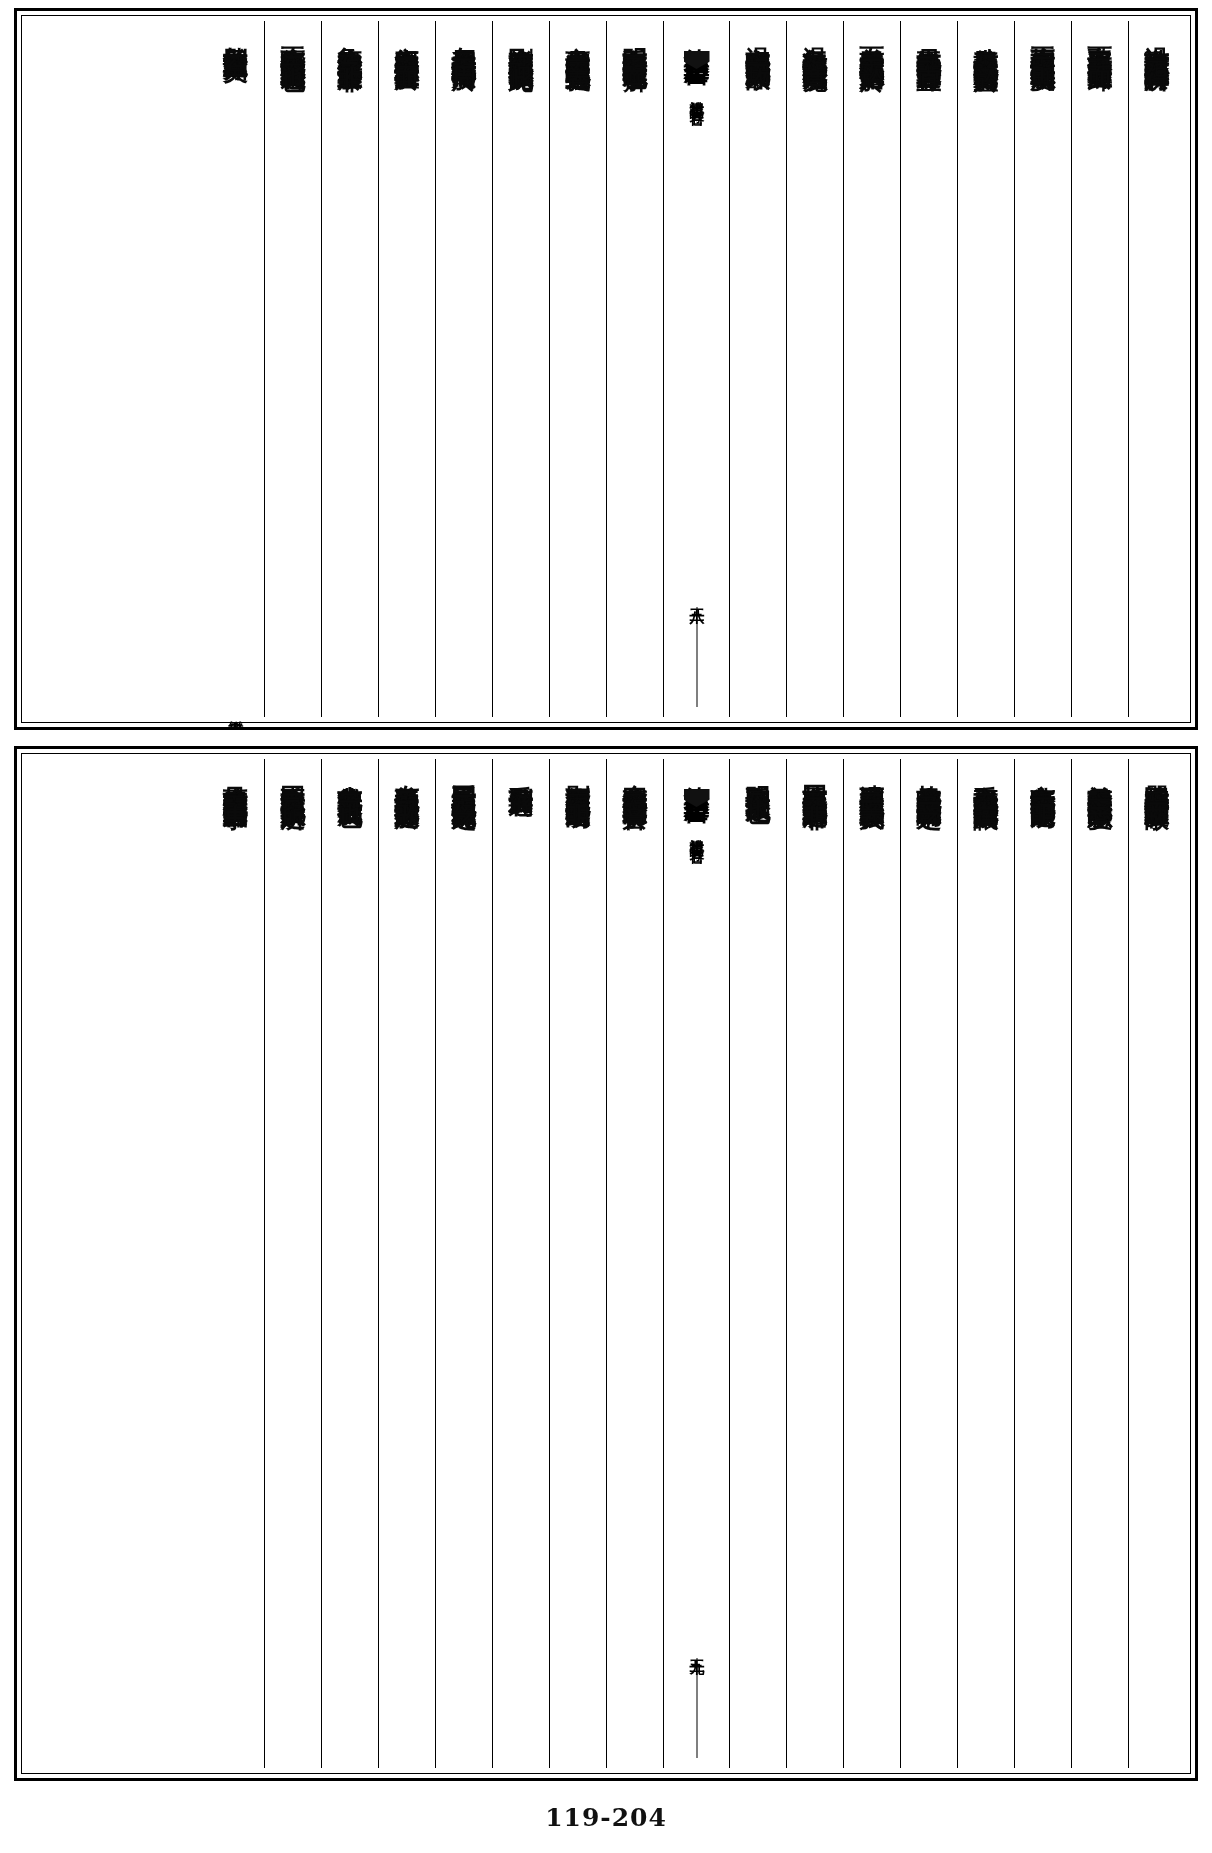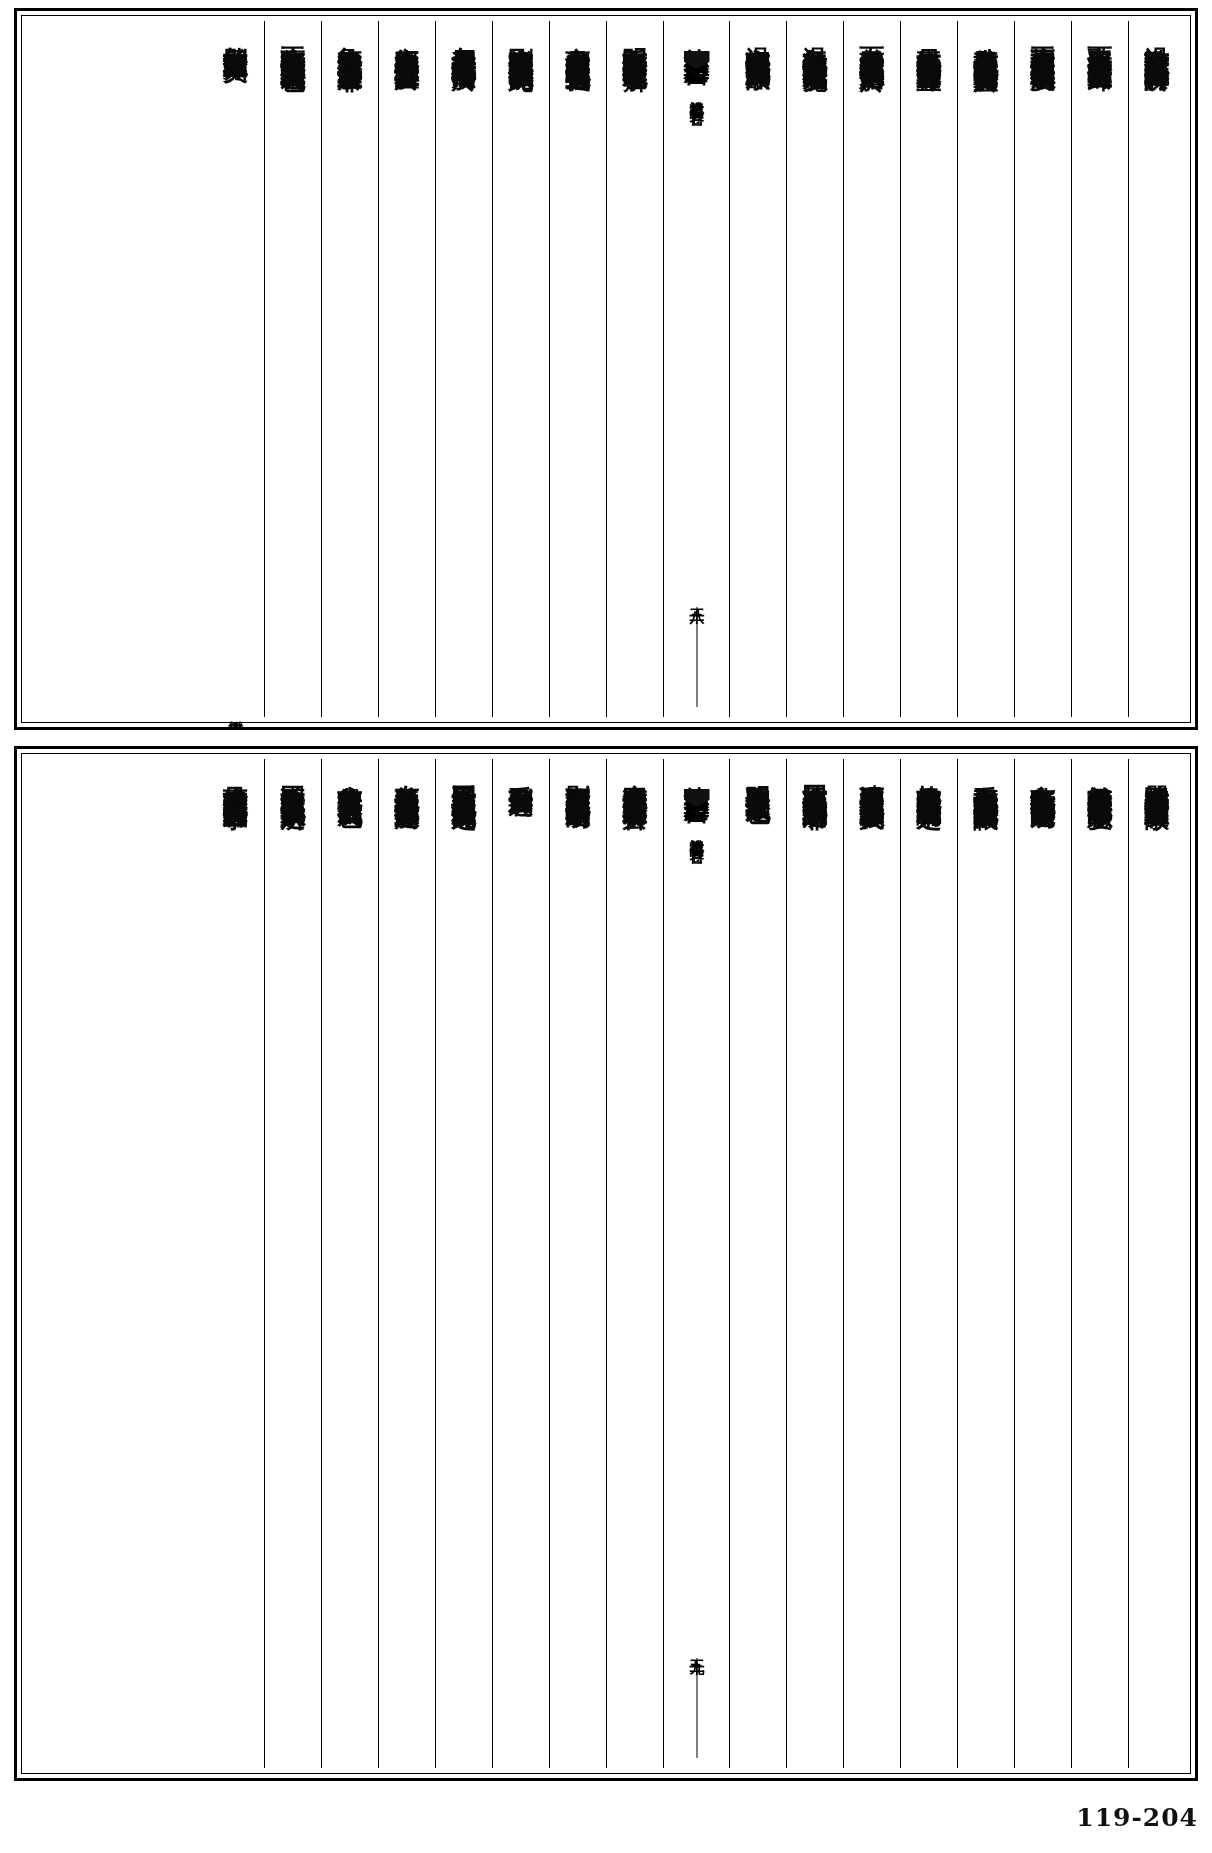--- a/index.html
+++ b/index.html
@@ -152,21 +152,21 @@
   .sig {
     writing-mode: vertical-rl;
     text-orientation: upright;
     font-size: 15px;
     font-weight: 600;
     margin-top: 10px;
     white-space: nowrap;
     letter-spacing: 1px;
   }
   .folio {
-    text-align: right;
+    text-align: center;
     font-family: "DejaVu Serif", serif;
     font-size: 25px;
     font-weight: 700;
     letter-spacing: 1px;
     padding-top: 22px;
     color: #111;
   }
 </style>
 </head>
 <body>

